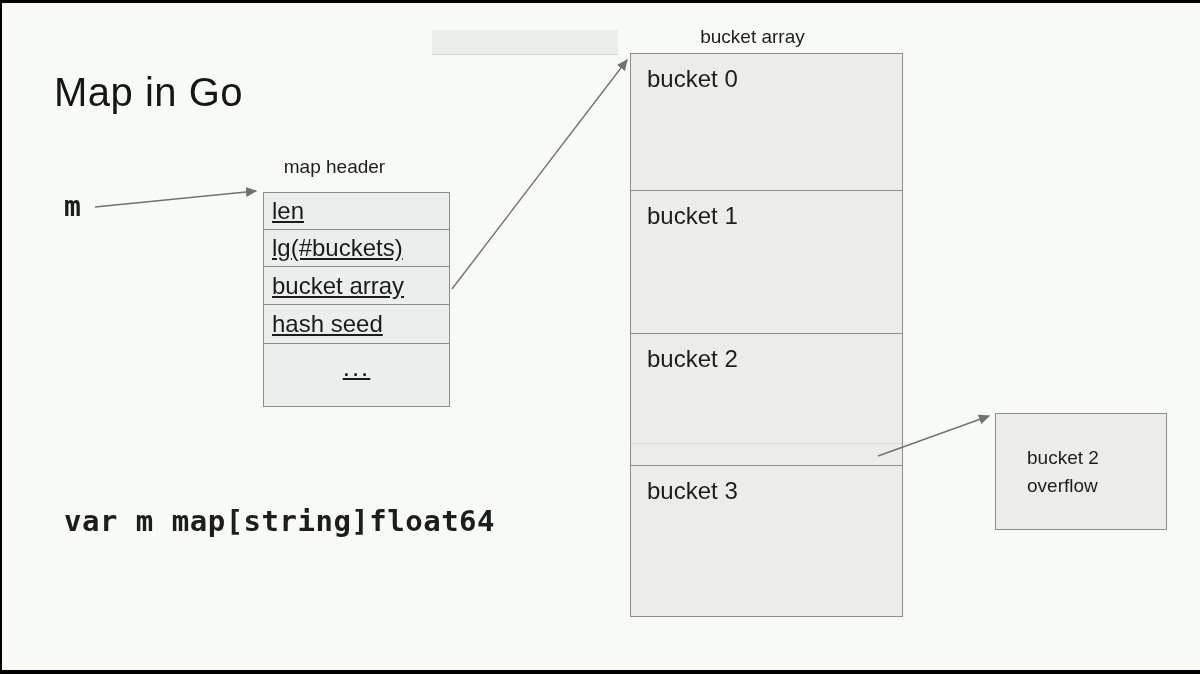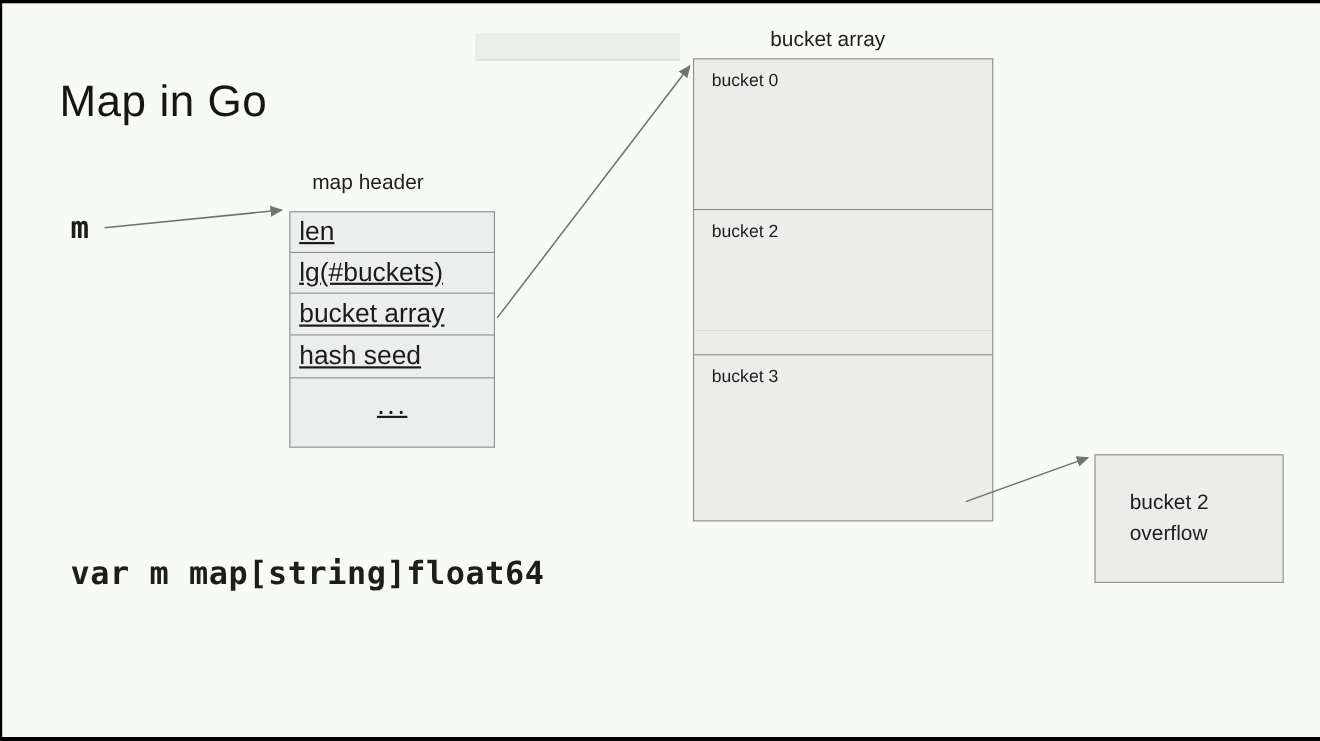--- a/index.html
+++ b/index.html
@@ -70,21 +70,21 @@
   
   .ba-col{
     left:630px;top:53px;width:273px;
     border:1px solid #8a8d88;
     background:#ecedeb;
     box-sizing:border-box;
   }
   .ba-cell{
     box-sizing:border-box;
     border-top:1px solid #8a8d88;
-    font-size:16px;
+    font-size:24px;
     padding:11px 0 0 16px;
     color:#1d1d1d;
   }
   .ba-cell:first-child{border-top:none;}
   .ba-cell.overflow-slot{
     border-top:1px solid #dadcd6;
     padding:0;
   }
   
   .ovf-box{
@@ -126,20 +126,21 @@
   <div class="mh-row" style="height:37px">lg(#buckets)</div>
   <div class="mh-row" style="height:38px">bucket array</div>
   <div class="mh-row" style="height:39px">hash seed</div>
   <div class="mh-row dots" style="height:63px">...</div>
 </div>
 
 <div class="abs box-label bucket-array-label">bucket array</div>
 
 <div class="abs ba-col">
   <div class="ba-cell" style="height:136px">bucket 0</div>
+  <div class="ba-cell" style="height:143px">bucket 1</div>
   <div class="ba-cell" style="height:110px">bucket 2</div>
   <div class="ba-cell overflow-slot" style="height:22px"></div>
   <div class="ba-cell" style="height:151px">bucket 3</div>
 </div>
 
 <div class="abs ovf-box">
   <div>bucket 2</div>
   <div>overflow</div>
 </div>
 

